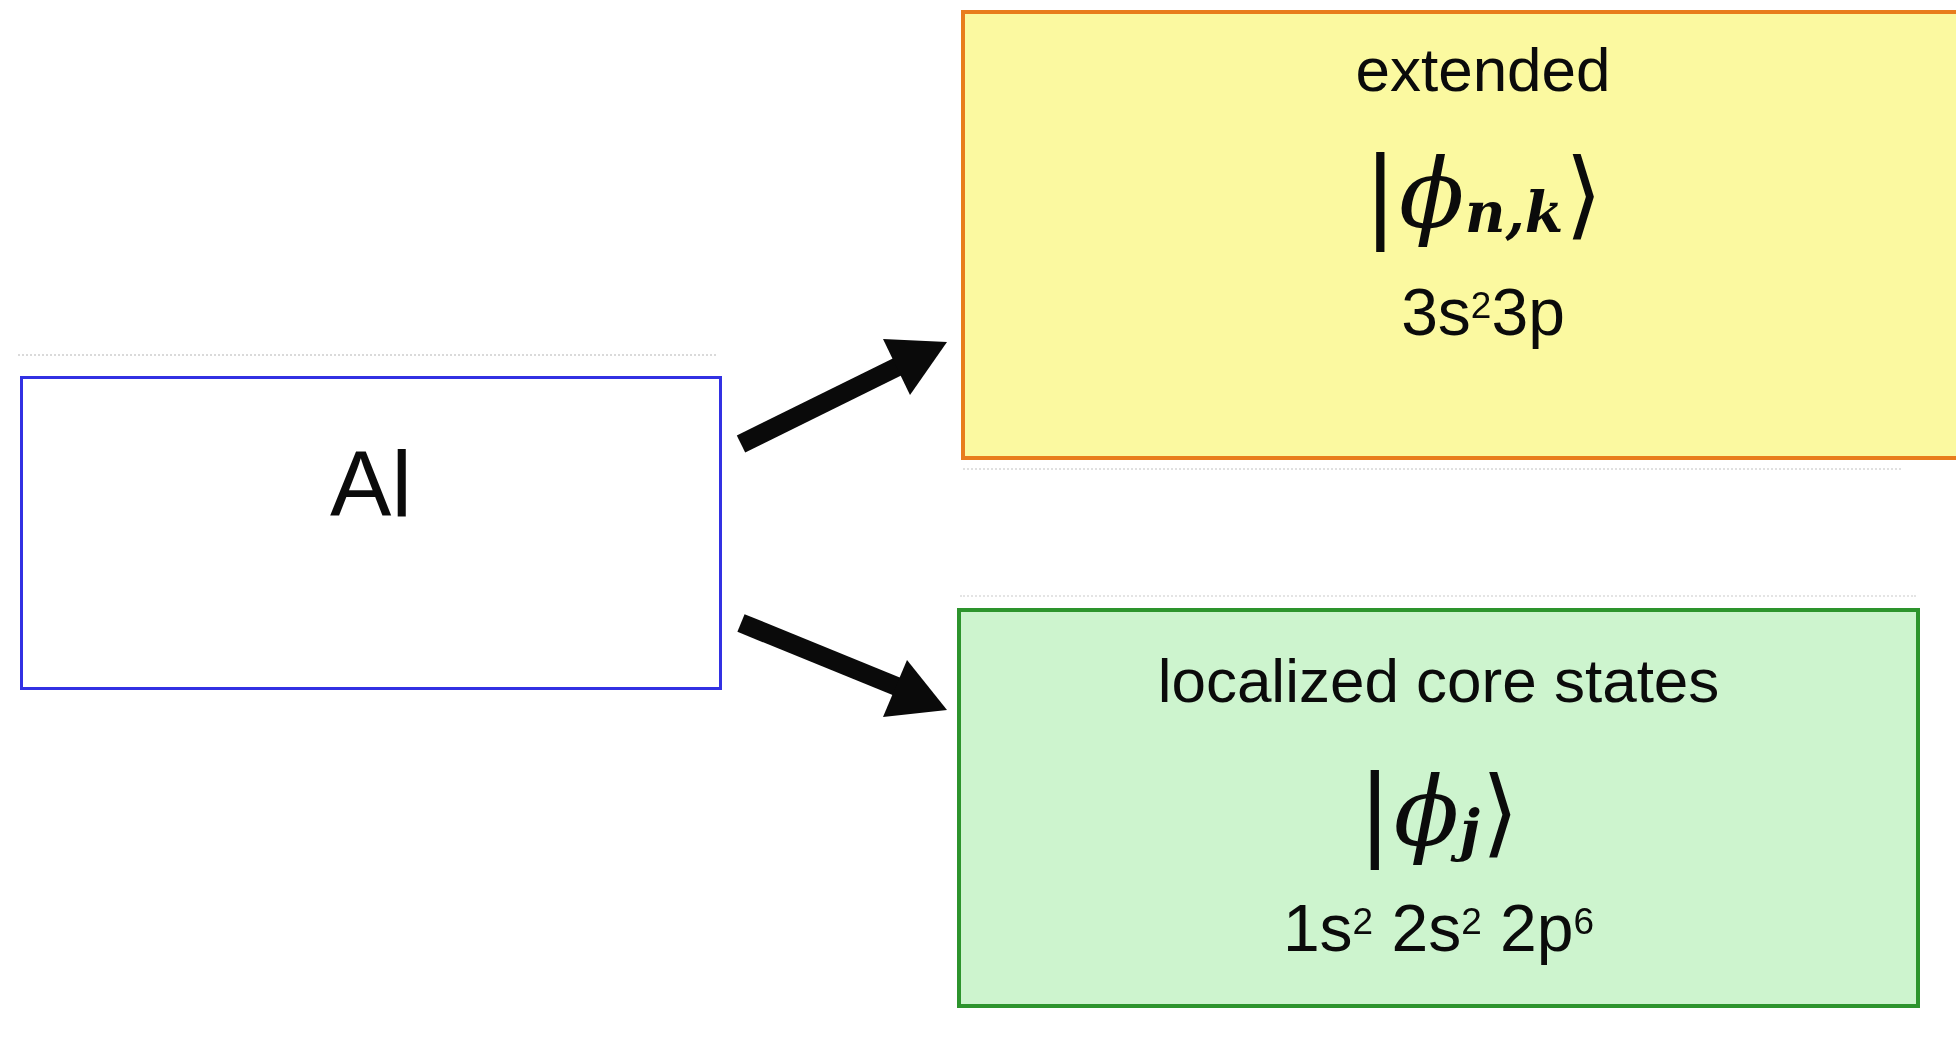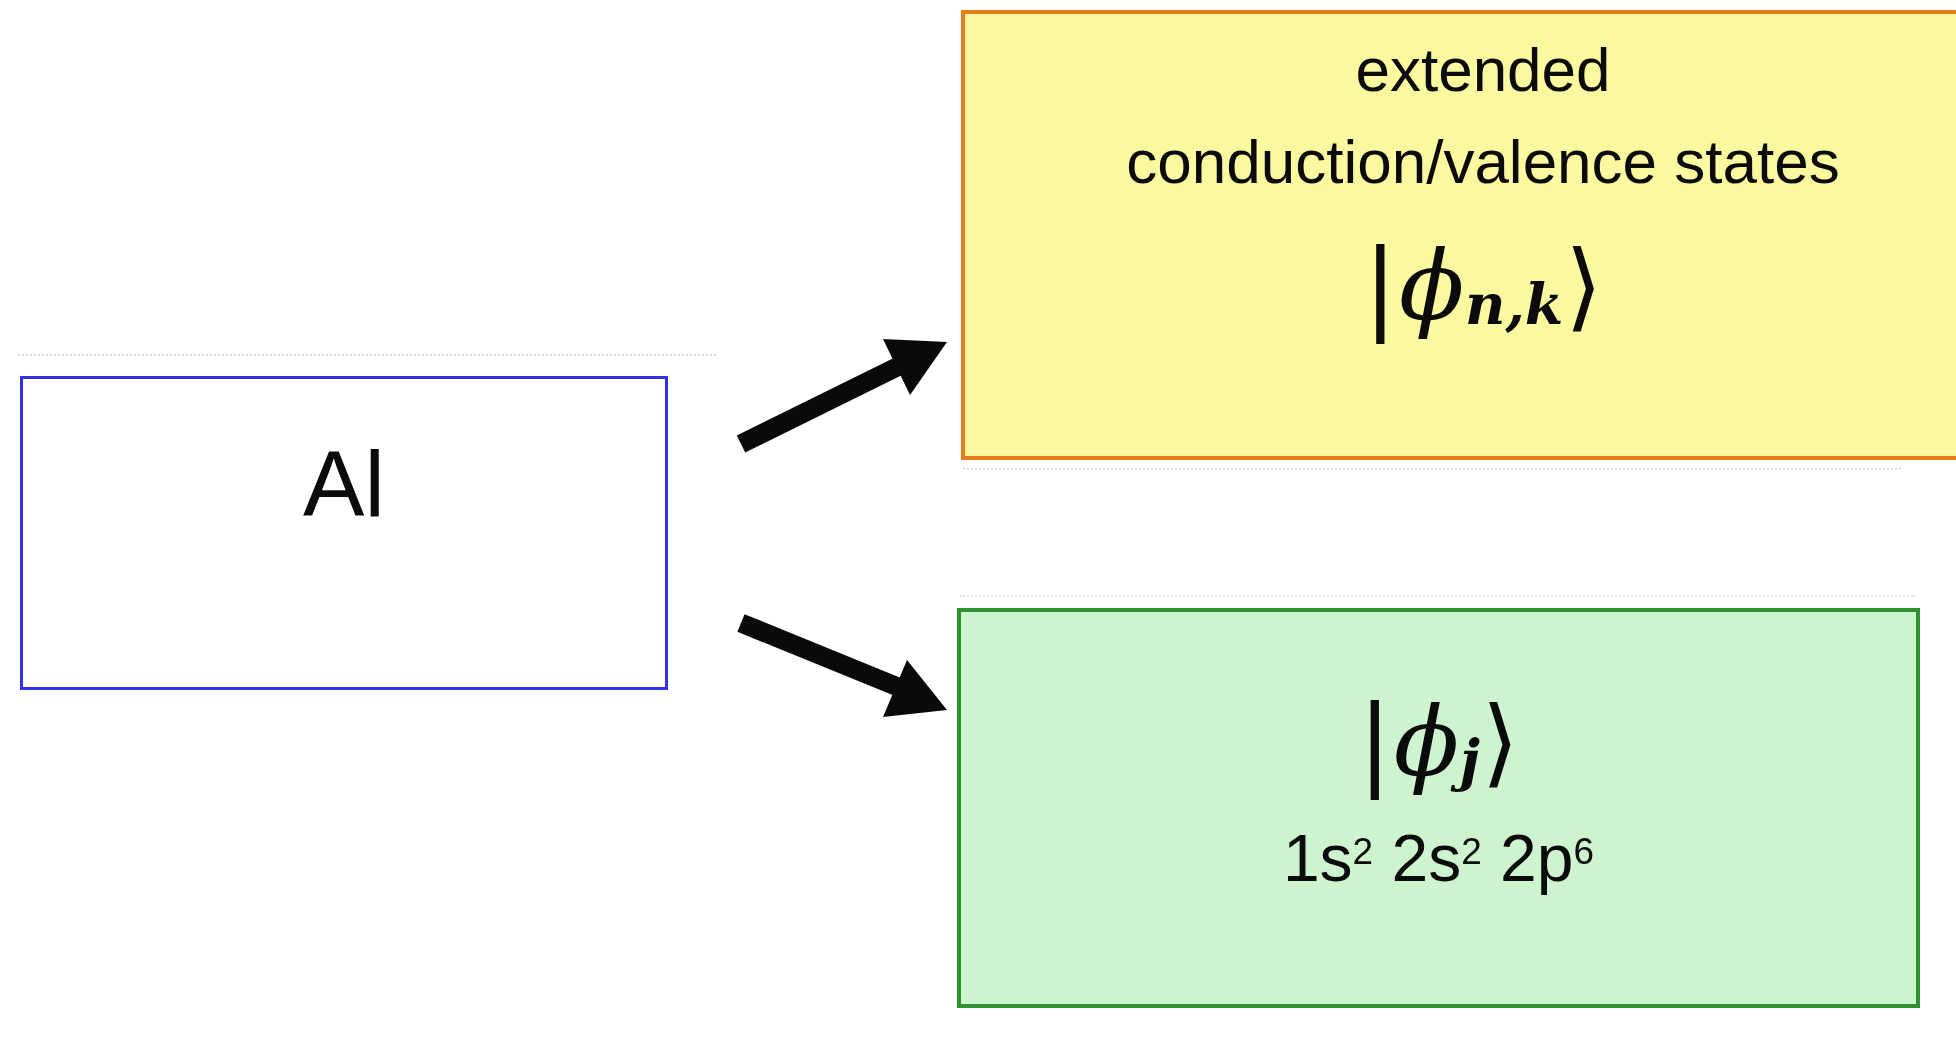--- a/index.html
+++ b/index.html
@@ -15,21 +15,21 @@
   .box {
     position: absolute;
     box-sizing: border-box;
     display: flex;
     flex-direction: column;
     align-items: center;
     text-align: center;
   }
   
   .atom-box {
-    left: 20px; top: 376px; width: 648px; height: 314px;
+    left: 20px; top: 376px; width: 702px; height: 314px;
     border: 3px solid #3231e3;
     background: #ffffff;
     padding-top: 56px;
   }
   .al-symbol { font-size: 92px; line-height: 98px; }
   .al-config { font-size: 82px; line-height: 96px; margin-top: 4px; white-space: pre; }
   
   .extended-box {
     left: 961px; top: 10px; width: 1044px; height: 450px;
     border: 4px solid #e87d1c;
@@ -111,30 +111,31 @@
       <polygon points="947,710 883,717 907,660" fill="#0a0a0a" style="fill: rgb(10, 10, 10);"></polygon>
     </g>
   </svg>
 
   <div class="box atom-box" style="border-color: rgb(50, 49, 227);">
     <div class="al-symbol">Al</div>
   </div>
 
   <div class="box extended-box" style="background-color: rgb(251, 249, 160); border-color: rgb(232, 125, 28);">
     <div class="box-label">extended</div>
-    <div class="box-label">conduction/valence states</div>
     <div class="ket">
       <span class="bar">|</span>
         <span class="phi">ϕ</span>
         <span class="sub">n,k</span>
         <span class="close">⟩</span>
     </div>
+    <div class="box-config">3s<span class="sup">2</span>3p</div>
   </div>
 
   <div class="box core-box" style="background-color: rgb(205, 244, 206); border-color: rgb(45, 148, 45);">
+    <div class="core-label">localized core states</div>
     <div class="ket">
       <span class="bar">|</span>
         <span class="phi">ϕ</span>
         <span class="sub">j</span>
         <span class="close">⟩</span>
     </div>
     <div class="box-config">1s<span class="sup">2</span> 2s<span class="sup">2</span> 2p<span class="sup">6</span></div>
   </div>
 
 </div>

